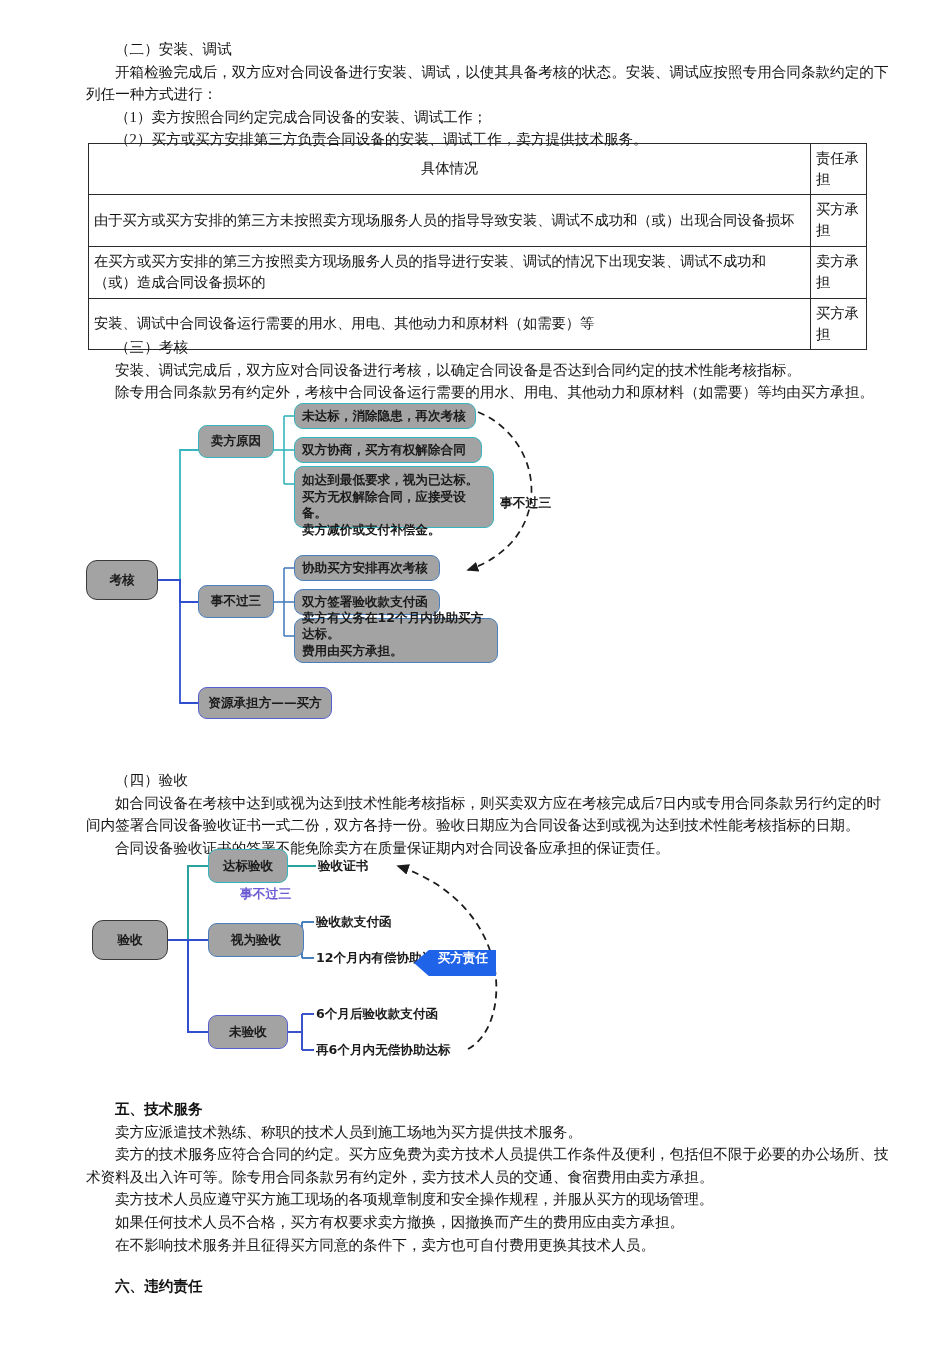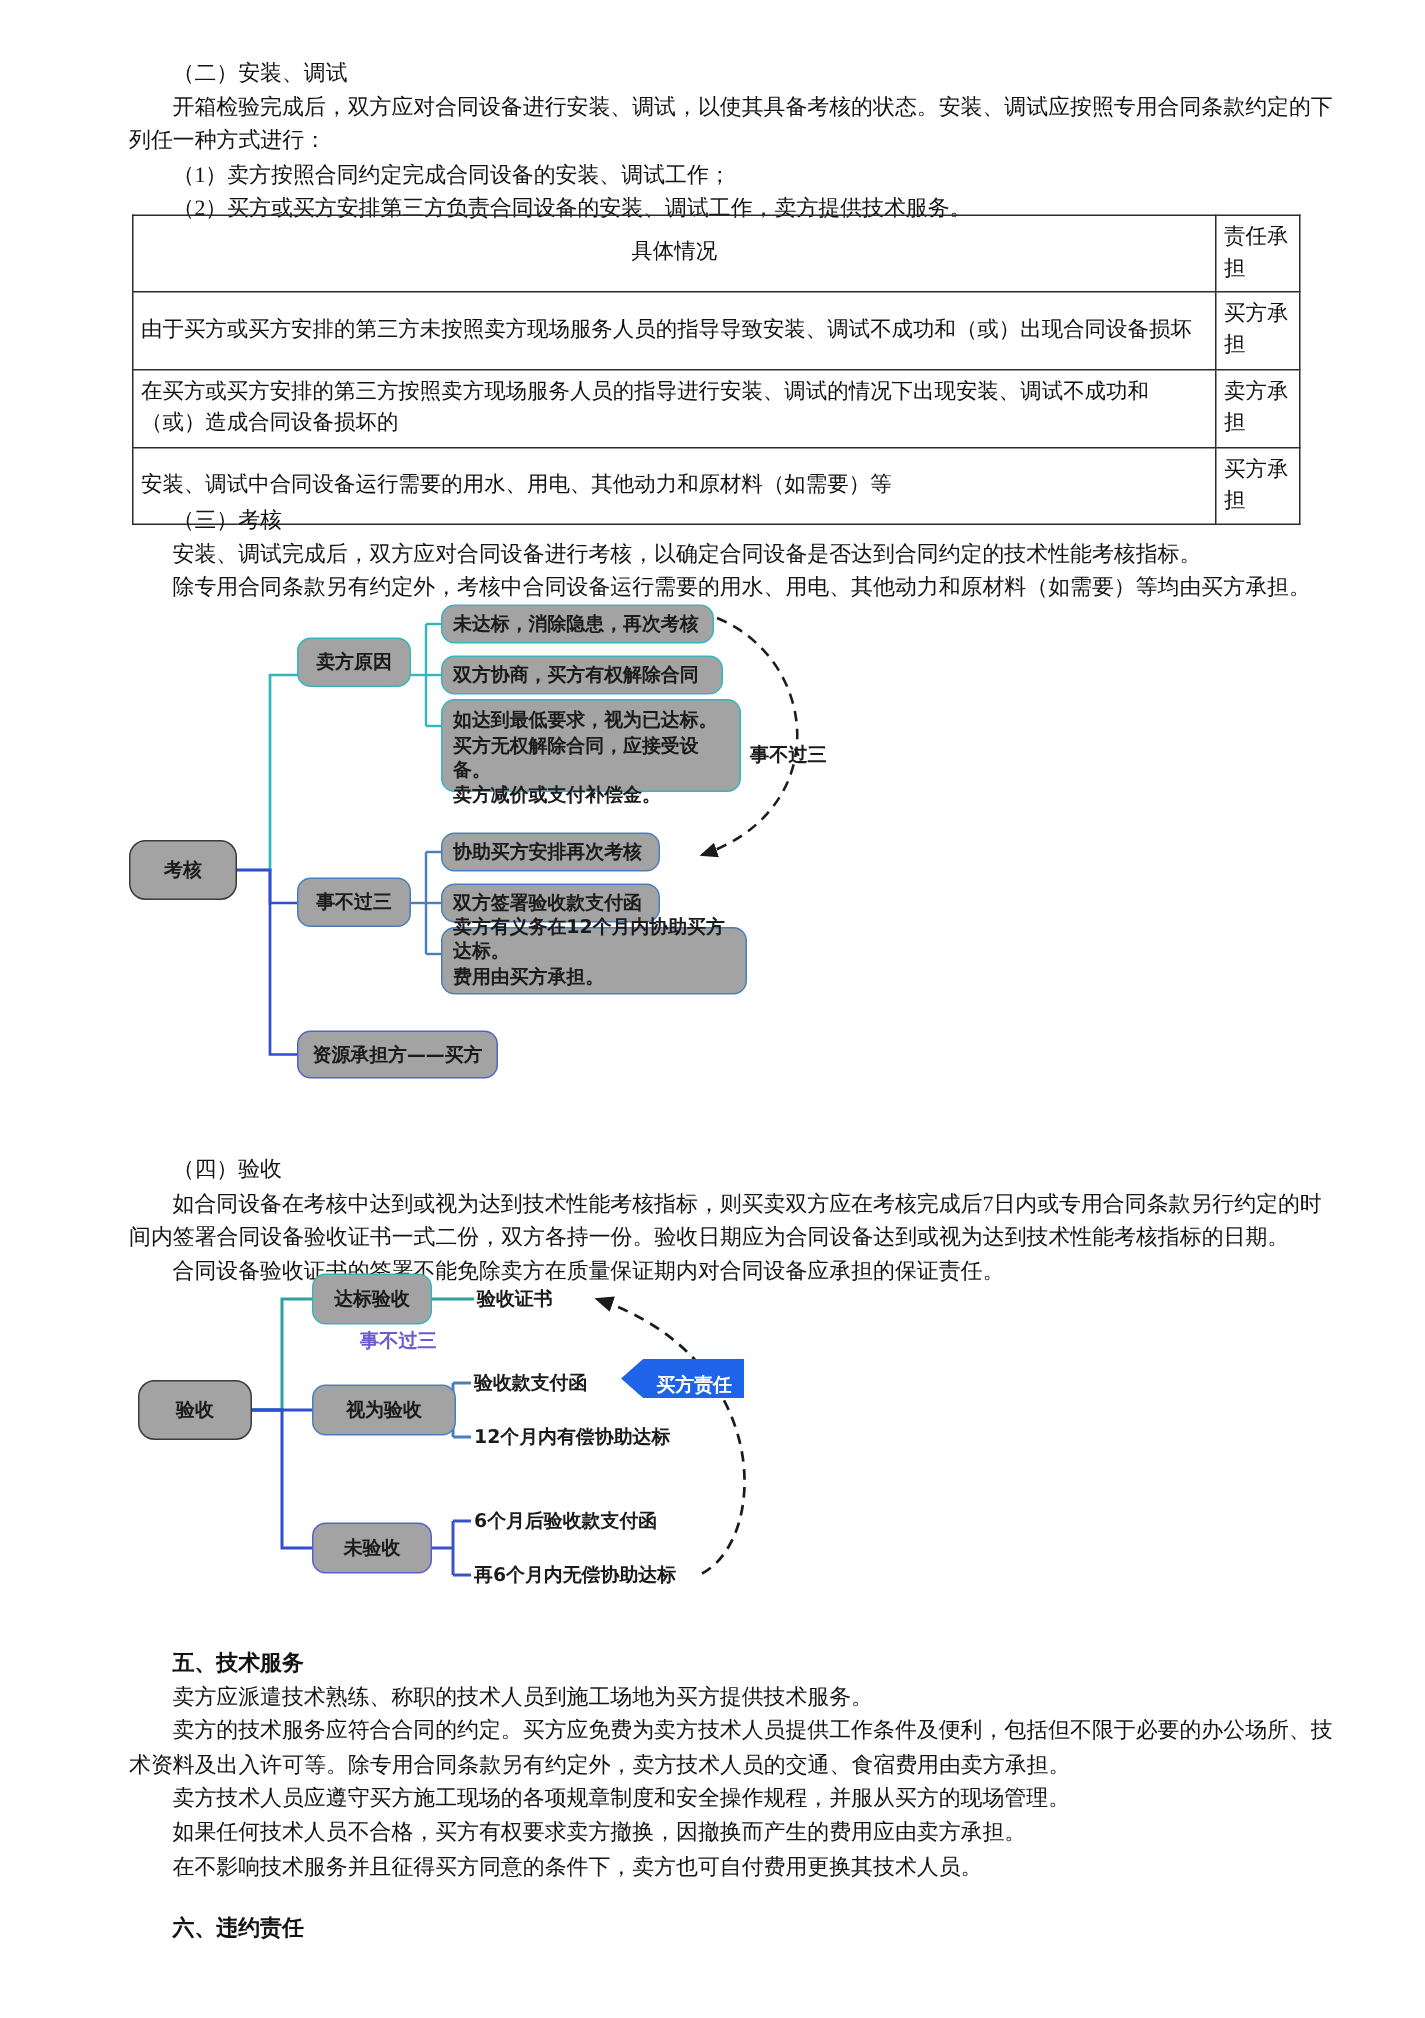--- a/index.html
+++ b/index.html
@@ -112,30 +112,31 @@
     font-size: 12.8px;
     font-weight: 700;
     white-space: nowrap;
   }
   .annot.dark { color: #1b1b1b; }
   .annot.violet { color: #6b5bd2; }
 
   .badge-arrow {
     position: absolute;
     display: flex;
-    align-items: flex-end;
+    align-items: flex-start;
     justify-content: flex-end;
     padding-right: 8px;
     box-sizing: border-box;
     background: #1f63e8;
     color: #ffffff;
     font-family: "DejaVu Sans", "Liberation Sans", sans-serif;
     font-size: 12.6px;
     font-weight: 700;
     clip-path: polygon(0% 50%, 18% 0%, 100% 0%, 100% 100%, 18% 100%);
+    margin-top: 44px;
   }
 </style>
 </head>
 <body>
 
 <div class="page">
 
   <div class="body-col" style="top:38px;">
     <div class="tline indent2">（二）安装、调试</div>
     <div class="tline indent2">开箱检验完成后，双方应对合同设备进行安装、调试，以使其具备考核的状态。安装、调试应按照专用合同条款约定的下</div>

